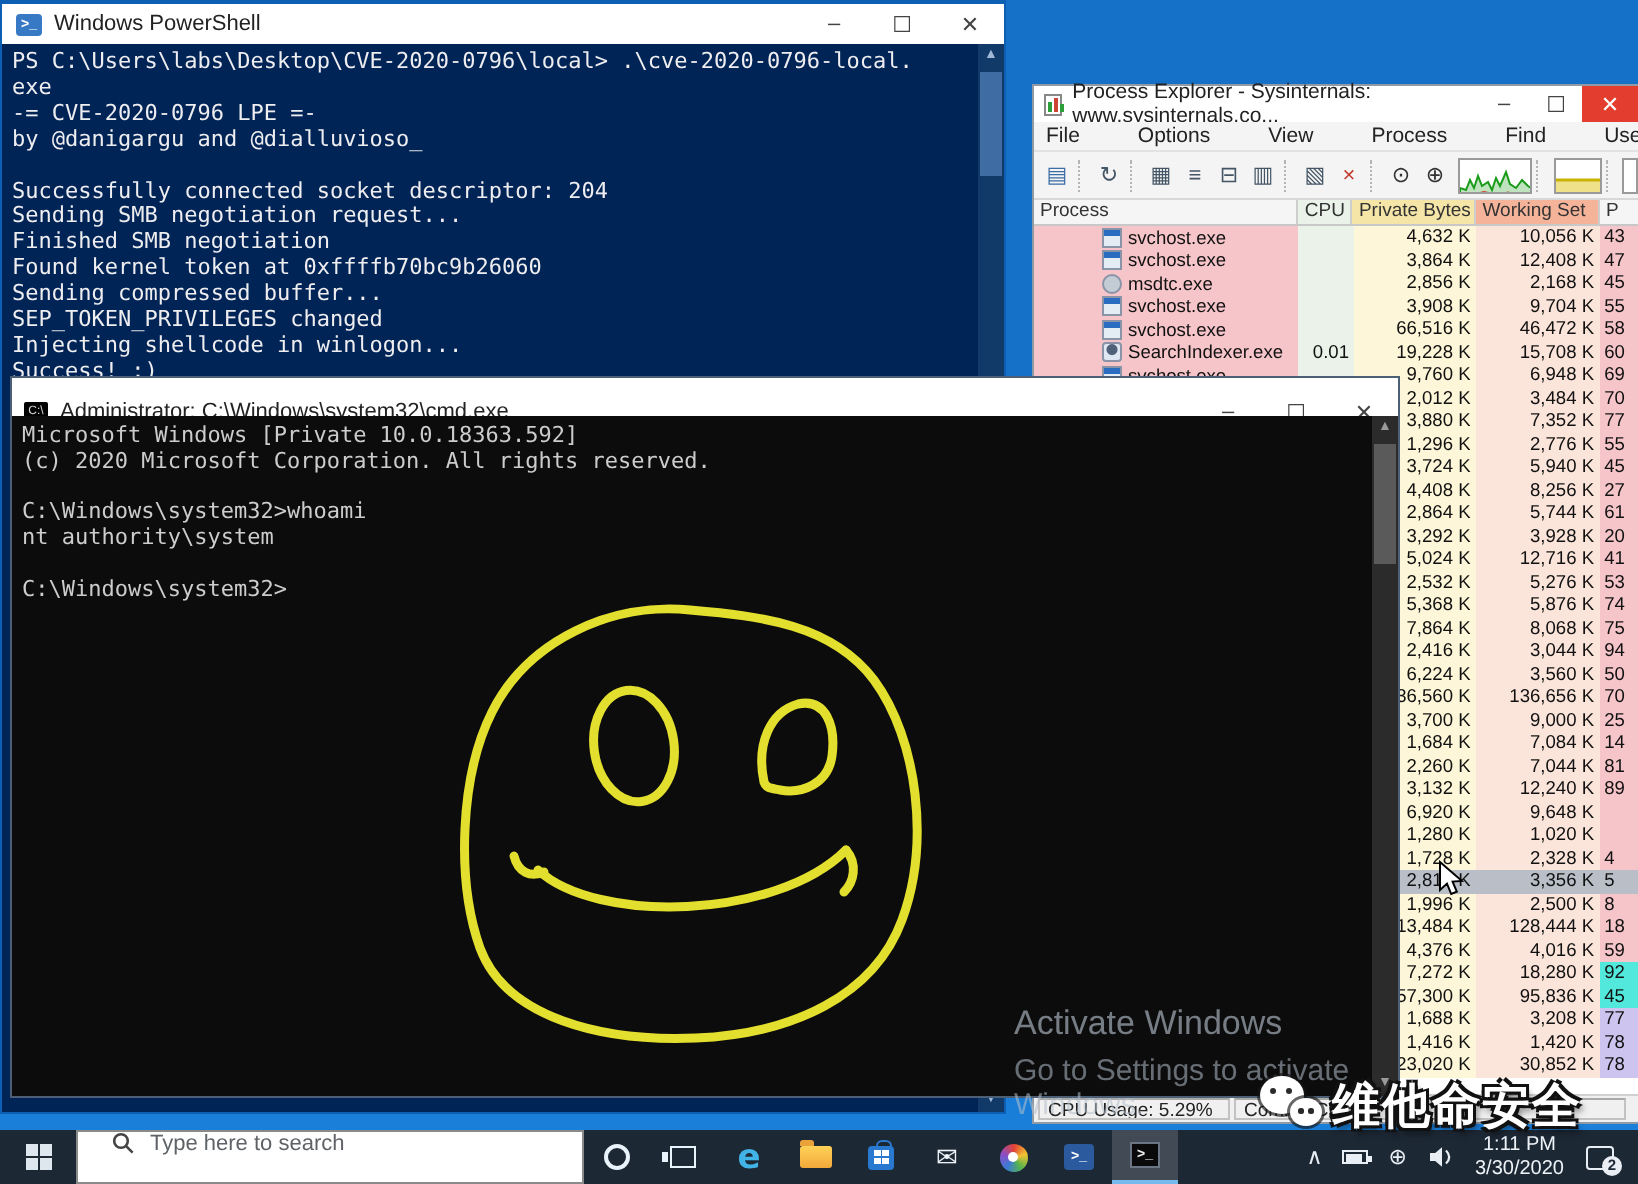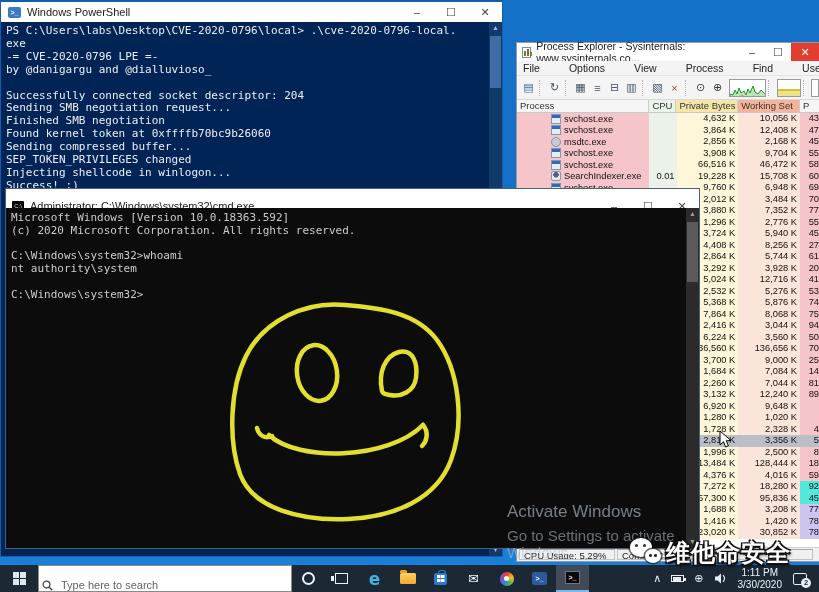--- a/index.html
+++ b/index.html
@@ -46,21 +46,21 @@
   .pe-headers { position:absolute; top:57px; left:0; right:0; height:13px; display:flex;
     font-size:9.5px; color:#333; background:#f5f5f5; border-bottom:1px solid #c8c8c8; }
   .pe-h { border-right:1px solid #cdcdcd; padding:0 3px; overflow:hidden; white-space:nowrap; }
   .pe-rows { position:absolute; top:70px; left:0; right:0; bottom:14px; background:#fff; overflow:hidden; }
   .pe-row { display:flex; height:11.5px; font-size:9.3px; color:#111; }
   .cell { overflow:hidden; white-space:nowrap; }
   .c-name { width:132px; background:#f6c5c9; display:flex; align-items:center; padding-left:34px; gap:3px; }
   .c-cpu  { width:28px; background:#eaf2ea; text-align:right; padding-right:2px; }
   .c-priv { width:62px; background:#fdf6d8; text-align:right; padding-right:3px; }
   .c-work { width:62px; background:#fbe4da; text-align:right; padding-right:3px; }
-  .c-pid  { width:19px; background:#f6c5c9; padding-left:2px;text-align:right; }
+  .c-pid  { width:19px; background:#f6c5c9; padding-left:2px; }
   .pid-cyan { background:#52e8dc; }
   .pid-purple { background:#cdc5f0; }
   .row-selected .cell { background:#b9bec7; }
   .proc-ico { width:10px; height:10px; flex:0 0 10px; border:1px solid #8a94a8; background:linear-gradient(180deg,#2a6cc0 0 3px,#e4ecf4 3px 100%); }
   .proc-ico.msdtc { border-radius:50%; background:#c3ccd4; }
   .proc-ico.search { border-radius:2px; background:radial-gradient(circle at 50% 35%, #51617a 0 2.5px, #dfe7f2 3px); }
   .pe-status { position:absolute; left:0; right:0; bottom:0; height:14px; background:#f0f0f0; display:flex;
     font-size:9.5px; color:#222; border-top:1px solid #d0d0d0; }
   .st-cell { border:1px solid #c2c2c2; border-top-color:#a9a9a9; margin:1px 0 1px 2px; padding:0 4px; white-space:nowrap; overflow:hidden; }
 
@@ -95,22 +95,22 @@
   .wc-small::before{ left:4px; } .wc-small::after{ left:9px; }
   .brand-text { font-size:24px; font-weight:bold; color:#ffffff; letter-spacing:1px;
     text-shadow:-1.5px -1.5px 0 #111,1.5px -1.5px 0 #111,-1.5px 1.5px 0 #111,1.5px 1.5px 0 #111,2px 3px 3px rgba(0,0,0,.5); }
 
   
   .taskbar { position:absolute; left:0; top:565px; width:819px; height:27px; background:#1d2835; z-index:50;
     display:flex; align-items:center; }
   .tb-start { width:38px; height:27px; display:flex; align-items:center; justify-content:center; }
   .win-logo { width:13px; height:13px; display:grid; grid-template-columns:6px 6px; grid-template-rows:6px 6px; gap:1px; }
   .win-logo i { background:#dfe7ee; }
-  .searchbox { width:254px; height:27px; background:#ffffff; border:1px solid #8a8a8a; display:flex; align-items:flex-end;
-    padding-left:3px; gap:8px; }
+  .searchbox { width:254px; height:27px; background:#ffffff; border:1px solid #8a8a8a; display:flex; align-items:flex-start;
+    padding-left:17px; gap:8px; }
   .searchbox span { font-size:11px; color:#5f6368; }
   .tb-item { width:33px; height:27px; display:flex; align-items:center; justify-content:center; position:relative; }
   .cortana-ring { width:13px; height:13px; border:2px solid #e9f3fb; border-radius:50%; }
   .taskview { width:13px; height:11px; border:1.5px solid #e9f3fb; position:relative; }
   .taskview::before { content:""; position:absolute; left:-5px; top:2px; width:3px; height:5px; background:#e9f3fb; }
   .edge-e { font-size:17px; font-weight:bold; color:#42b3e6; font-family:"DejaVu Sans",sans-serif; }
   .folder { width:16px; height:11px; background:linear-gradient(180deg,#ffd257,#f2a83a); border-radius:1.5px; position:relative; }
   .folder::before { content:""; position:absolute; top:-3px; left:0; width:7px; height:3px; background:#e9a33a; border-radius:1.5px 1.5px 0 0; }
   .store { width:13px; height:12px; background:#2a79d0; border-radius:2px; position:relative; }
   .store::before { content:""; position:absolute; top:-3px; left:3.5px; width:6px; height:3px; border:1px solid #2a79d0; border-bottom:none; border-radius:3px 3px 0 0; }
@@ -515,21 +515,21 @@
   <div class="cmd-win">
     <div class="titlebar">
       <div class="cmd-icon">C:\</div>
       <span>Administrator: C:\Windows\system32\cmd.exe</span>
       <div class="winbtns">
         <div class="winbtn">–</div>
         <div class="winbtn">☐</div>
         <div class="winbtn">✕</div>
       </div>
     </div>
-    <div class="cmd-content" id="cmd-lines"><div>Microsoft Windows [Version 10.0.18363.592]</div><div>(c) 2020 Microsoft Corporation. All rights reserved.</div><div>&nbsp;</div><div>C:\Windows\system32&gt;whoami</div><div>nt authority\system</div><div>&nbsp;</div><div>C:\Windows\system32&gt;</div></div>
+    <div class="cmd-content" id="cmd-lines"><div>Microsoft Windows [Private 10.0.18363.592]</div><div>(c) 2020 Microsoft Corporation. All rights reserved.</div><div>&nbsp;</div><div>C:\Windows\system32&gt;whoami</div><div>nt authority\system</div><div>&nbsp;</div><div>C:\Windows\system32&gt;</div></div>
     <svg class="smiley-svg" width="680" height="341" viewBox="0 0 680 341">
       <g fill="none" stroke="#e3df2e" stroke-width="4.5" stroke-linecap="round">
         <path d="M 339,97 C 300,93 258,112 240,148 C 224,180 222,232 234,266 C 247,301 295,313 342,311 C 390,309 431,290 445,252 C 459,214 453,162 431,132 C 410,104 374,100 339,97 Z"></path>
         <ellipse cx="311" cy="165" rx="20" ry="28" transform="rotate(-8 311 165)"></ellipse>
         <path d="M 376,183 C 372,164 379,148 393,144 C 407,141 412,155 410,170 C 408,184 395,189 384,187 C 379,186 377,186 376,183 Z"></path>
         <path d="M 263,227 C 292,254 382,252 417,217"></path>
         <path d="M 251,220 C 253,228 259,231 266,228"></path>
         <path d="M 417,217 C 423,224 421,233 416,238"></path>
       </g>
     </svg>

